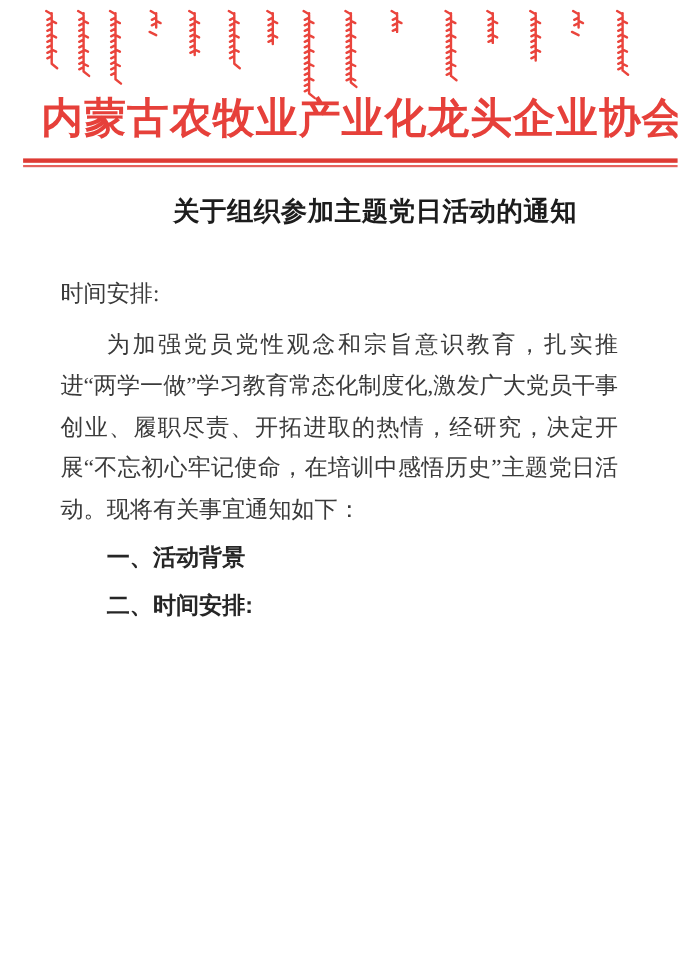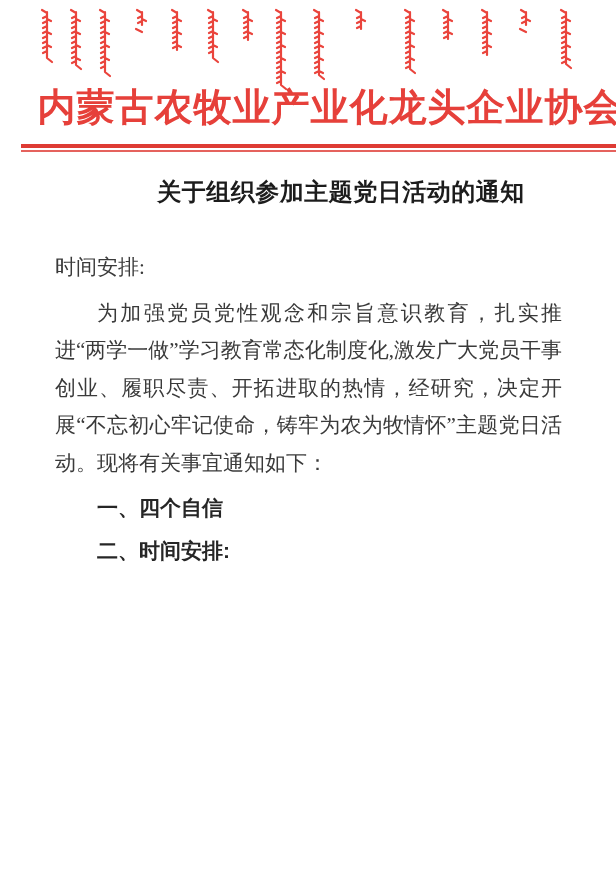--- a/index.html
+++ b/index.html
@@ -105,18 +105,18 @@
   <div class="divider">
     <div class="divider-line thick" style="background: rgb(222, 59, 52);"></div>
     <div class="divider-line thin" style="background: rgb(222, 59, 52);"></div>
   </div>
 
   <h2 class="doc-title">关于组织参加主题党日活动的通知</h2>
 
   <div class="body-area">
     <p class="salutation">时间安排:</p>
 
-  <p class="para">为加强党员党性观念和宗旨意识教育，扎实推进“两学一做”学习教育常态化制度化,激发广大党员干事创业、履职尽责、开拓进取的热情，经研究，决定开展“不忘初心牢记使命，铸牢为农为牧情怀”主题党日活动。现将有关事宜通知如下：</p>
-      <p class="heading">一、四个自信</p>
+  <p class="para">为加强党员党性观念和宗旨意识教育，扎实推进“两学一做”学习教育常态化制度化,激发广大党员干事创业、履职尽责、开拓进取的热情，经研究，决定开展“不忘初心牢记使命，在培训中感悟历史”主题党日活动。现将有关事宜通知如下：</p>
+      <p class="heading">一、活动背景</p>
       <p class="heading">二、时间安排:</p>
     </div>
 
 </div>
 
 </body></html>

